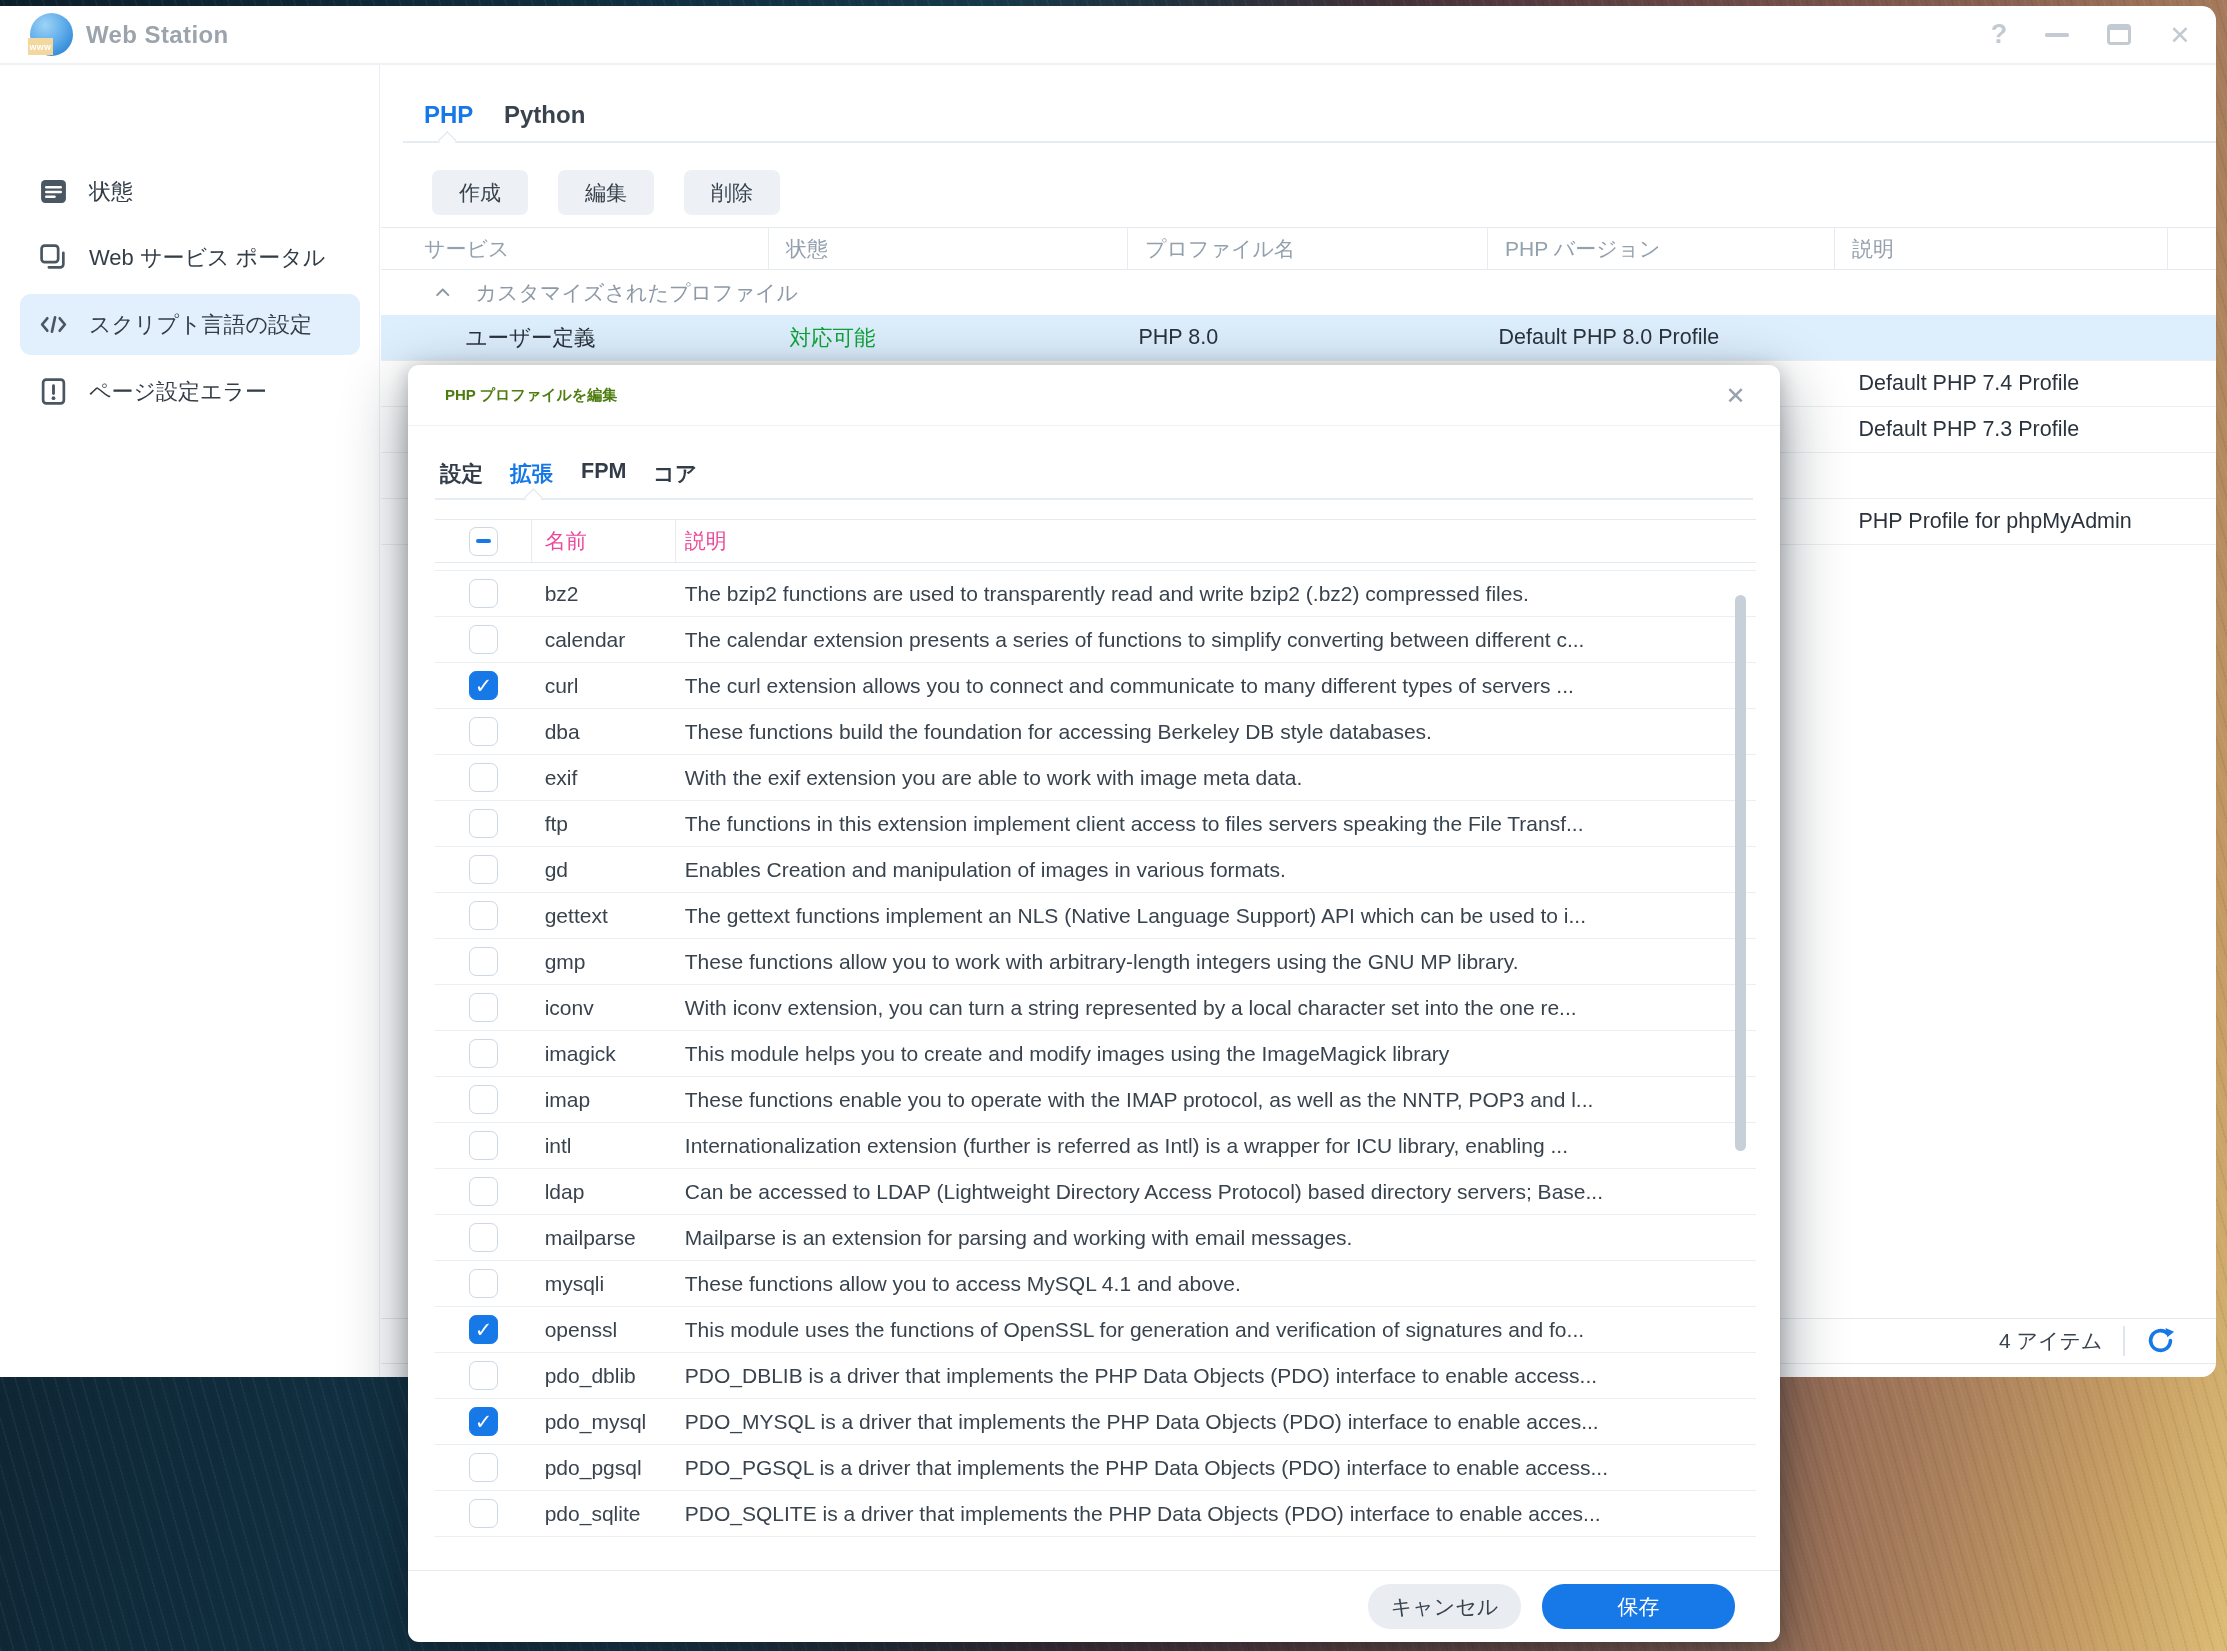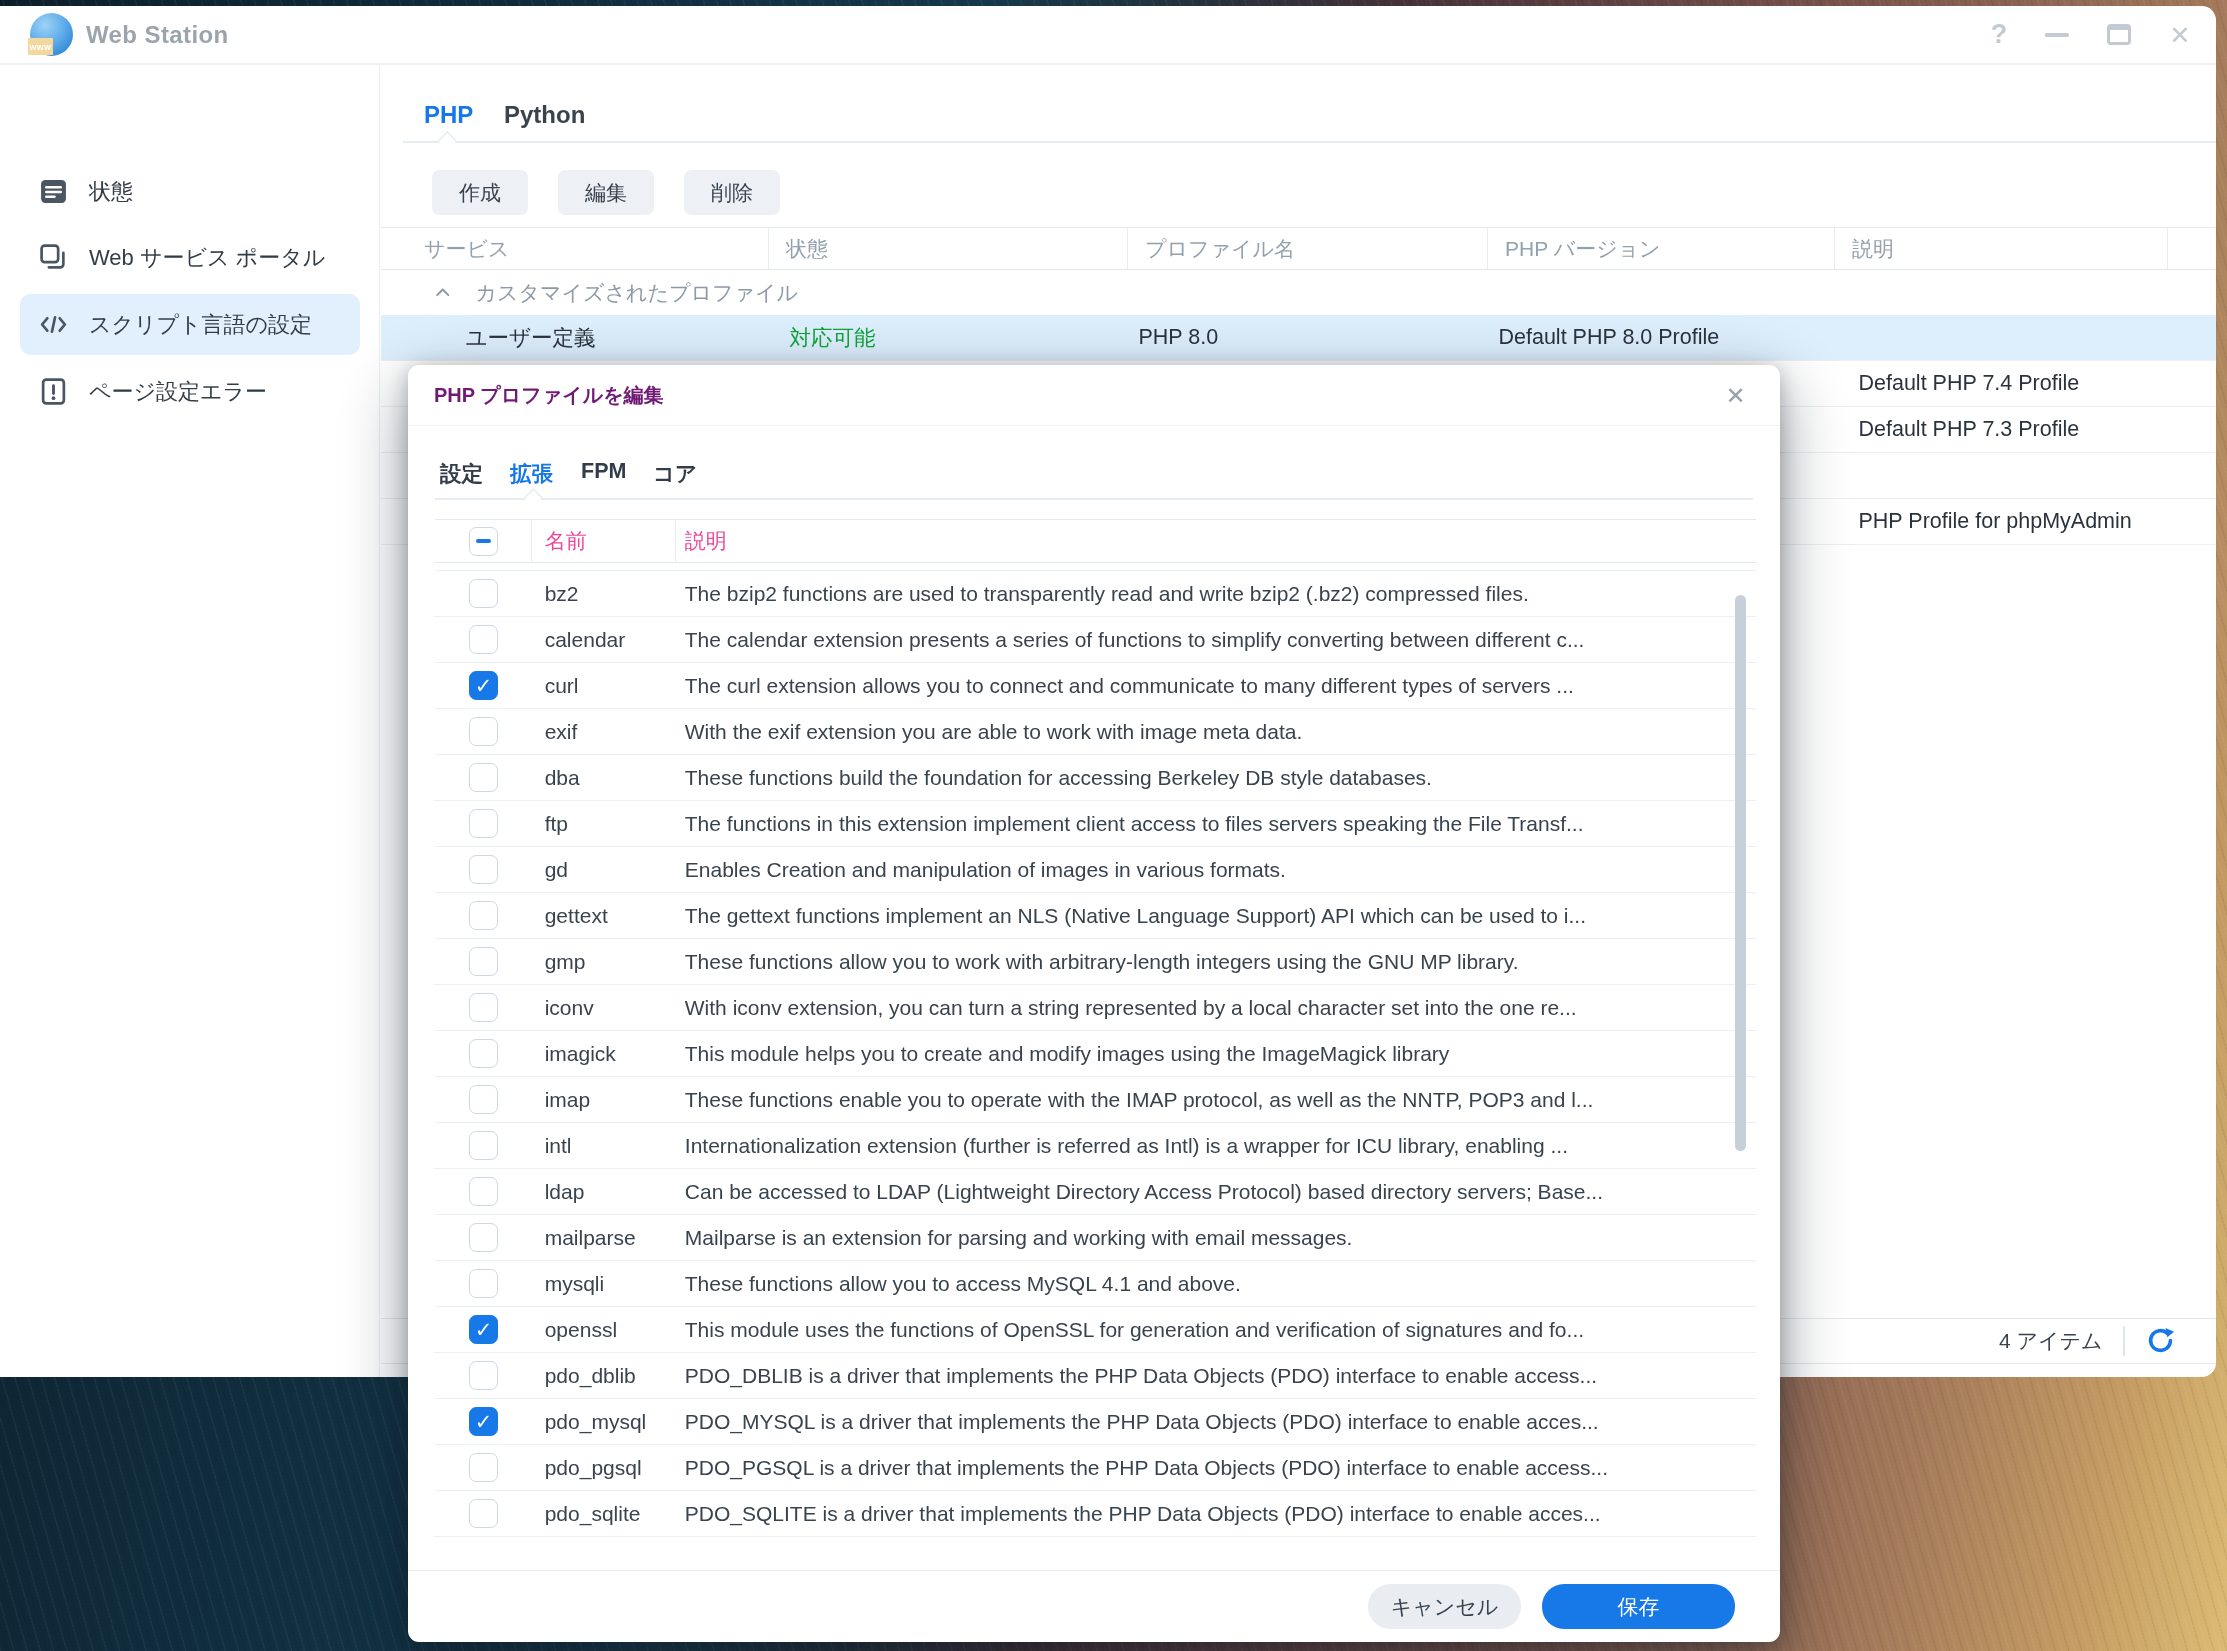--- a/index.html
+++ b/index.html
@@ -88,21 +88,21 @@
     display:flex; align-items:center; justify-content:flex-end; padding-right:41px; gap:21px; }
   .sb-count { font-size:21px; color:#39434e; }
   .sb-div { width:1.6px; height:30px; background:#e0e6ec; }
 
   
   .modal { position:absolute; left:408px; top:365px; width:1372px; height:1277px;
     background:#fff; border-radius:11px;
     box-shadow:0 21px 64px rgba(15,25,35,.45), 0 4.8px 19px rgba(15,25,35,.25); }
   .md-header { position:absolute; top:0; left:0; right:0; height:61px;
     border-bottom:1.6px solid #eef2f6; display:flex; align-items:center; }
-  .md-title { margin-left:26px; font-size:20px; font-weight:bold; color:#701a75; }
+  .md-title { margin-left:37px; font-size:15px; font-weight:bold; color:#4d7c0f; }
   .md-close { position:absolute; right:27px; top:0; height:61px; width:35px;
     display:flex; align-items:center; justify-content:center;
     font-size:24px; color:#98a2ac; font-weight:bold; }
   .md-tab { position:absolute; top:94px; font-size:21.5px; font-weight:bold; color:#333d49; }
   .md-tab.active { color:#1678e8; }
   .md-underline { position:absolute; top:133px; left:27px; right:27px; height:1.6px; background:#e7ecf1; }
 
   .ml-header { position:absolute; top:154px; left:27px; right:24px; height:44px;
     border-top:1.6px solid #e4e9ee; border-bottom:1.6px solid #e4e9ee;
     display:flex; color:#ec4899; font-size:21px; }
@@ -311,29 +311,29 @@
         <div class="rc0">
           <span class="cbx checked">✓</span>
         </div>
         <div class="rc1">curl</div>
         <div class="rc2">The curl extension allows you to connect and communicate to many different types of servers ...</div>
       </div>
       <div class="ml-row">
         <div class="rc0">
           <span class="cbx"></span>
         </div>
+        <div class="rc1">dba</div>
+        <div class="rc2">These functions build the foundation for accessing Berkeley DB style databases.</div>
+      </div>
+      <div class="ml-row">
+        <div class="rc0">
+          <span class="cbx"></span>
+        </div>
         <div class="rc1">exif</div>
         <div class="rc2">With the exif extension you are able to work with image meta data.</div>
-      </div>
-      <div class="ml-row">
-        <div class="rc0">
-          <span class="cbx"></span>
-        </div>
-        <div class="rc1">dba</div>
-        <div class="rc2">These functions build the foundation for accessing Berkeley DB style databases.</div>
       </div>
       <div class="ml-row">
         <div class="rc0">
           <span class="cbx"></span>
         </div>
         <div class="rc1">ftp</div>
         <div class="rc2">The functions in this extension implement client access to files servers speaking the File Transf...</div>
       </div>
       <div class="ml-row">
         <div class="rc0">

